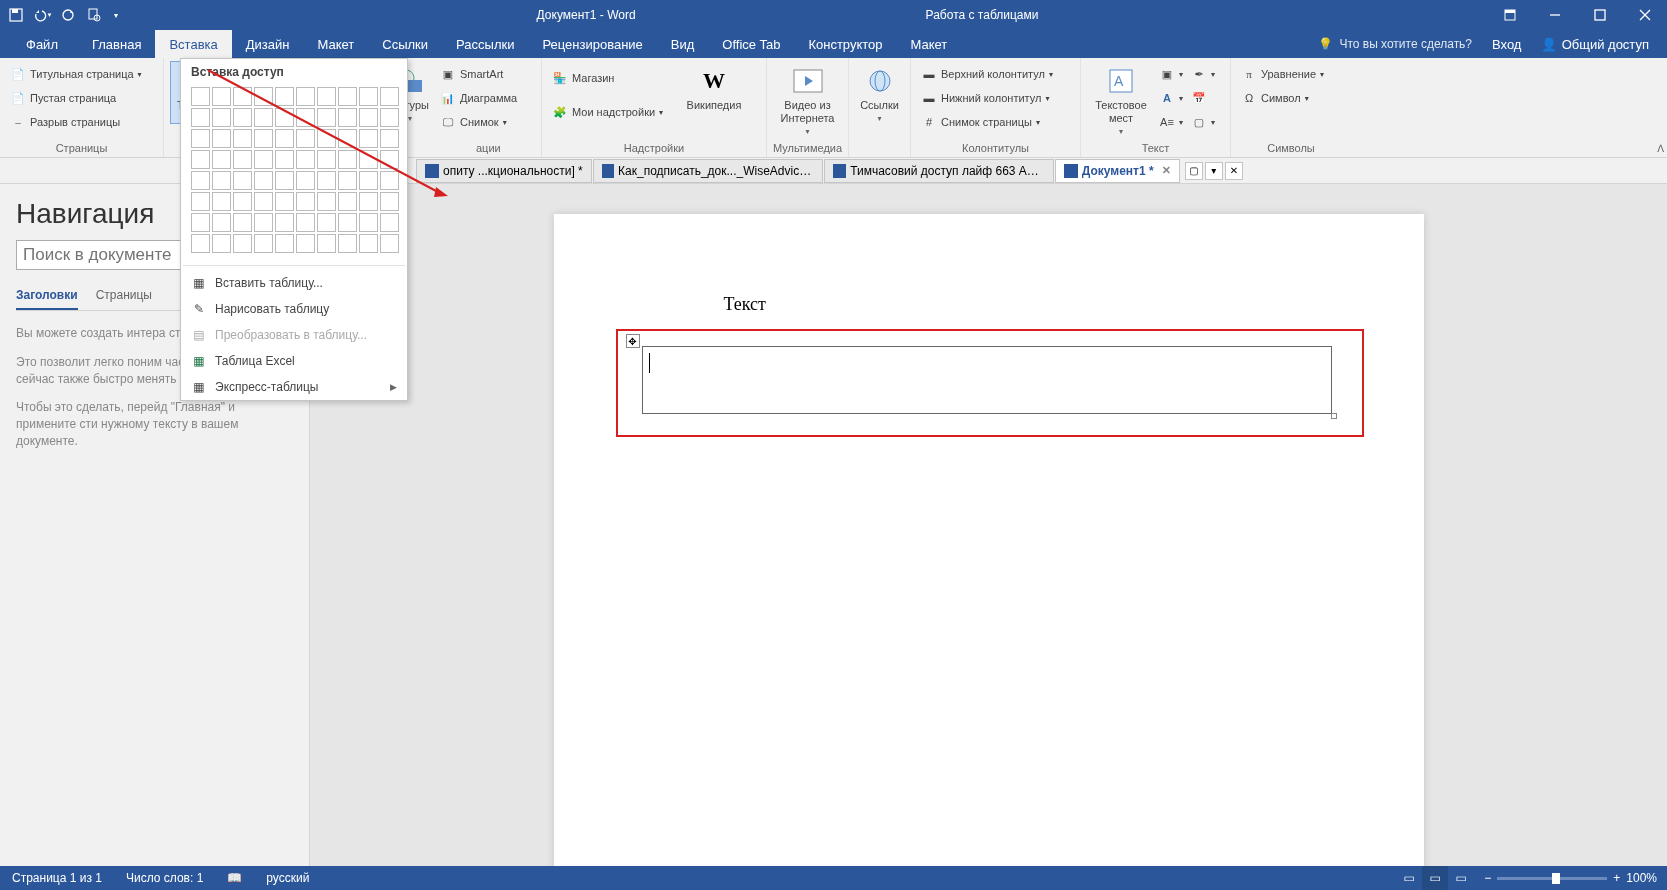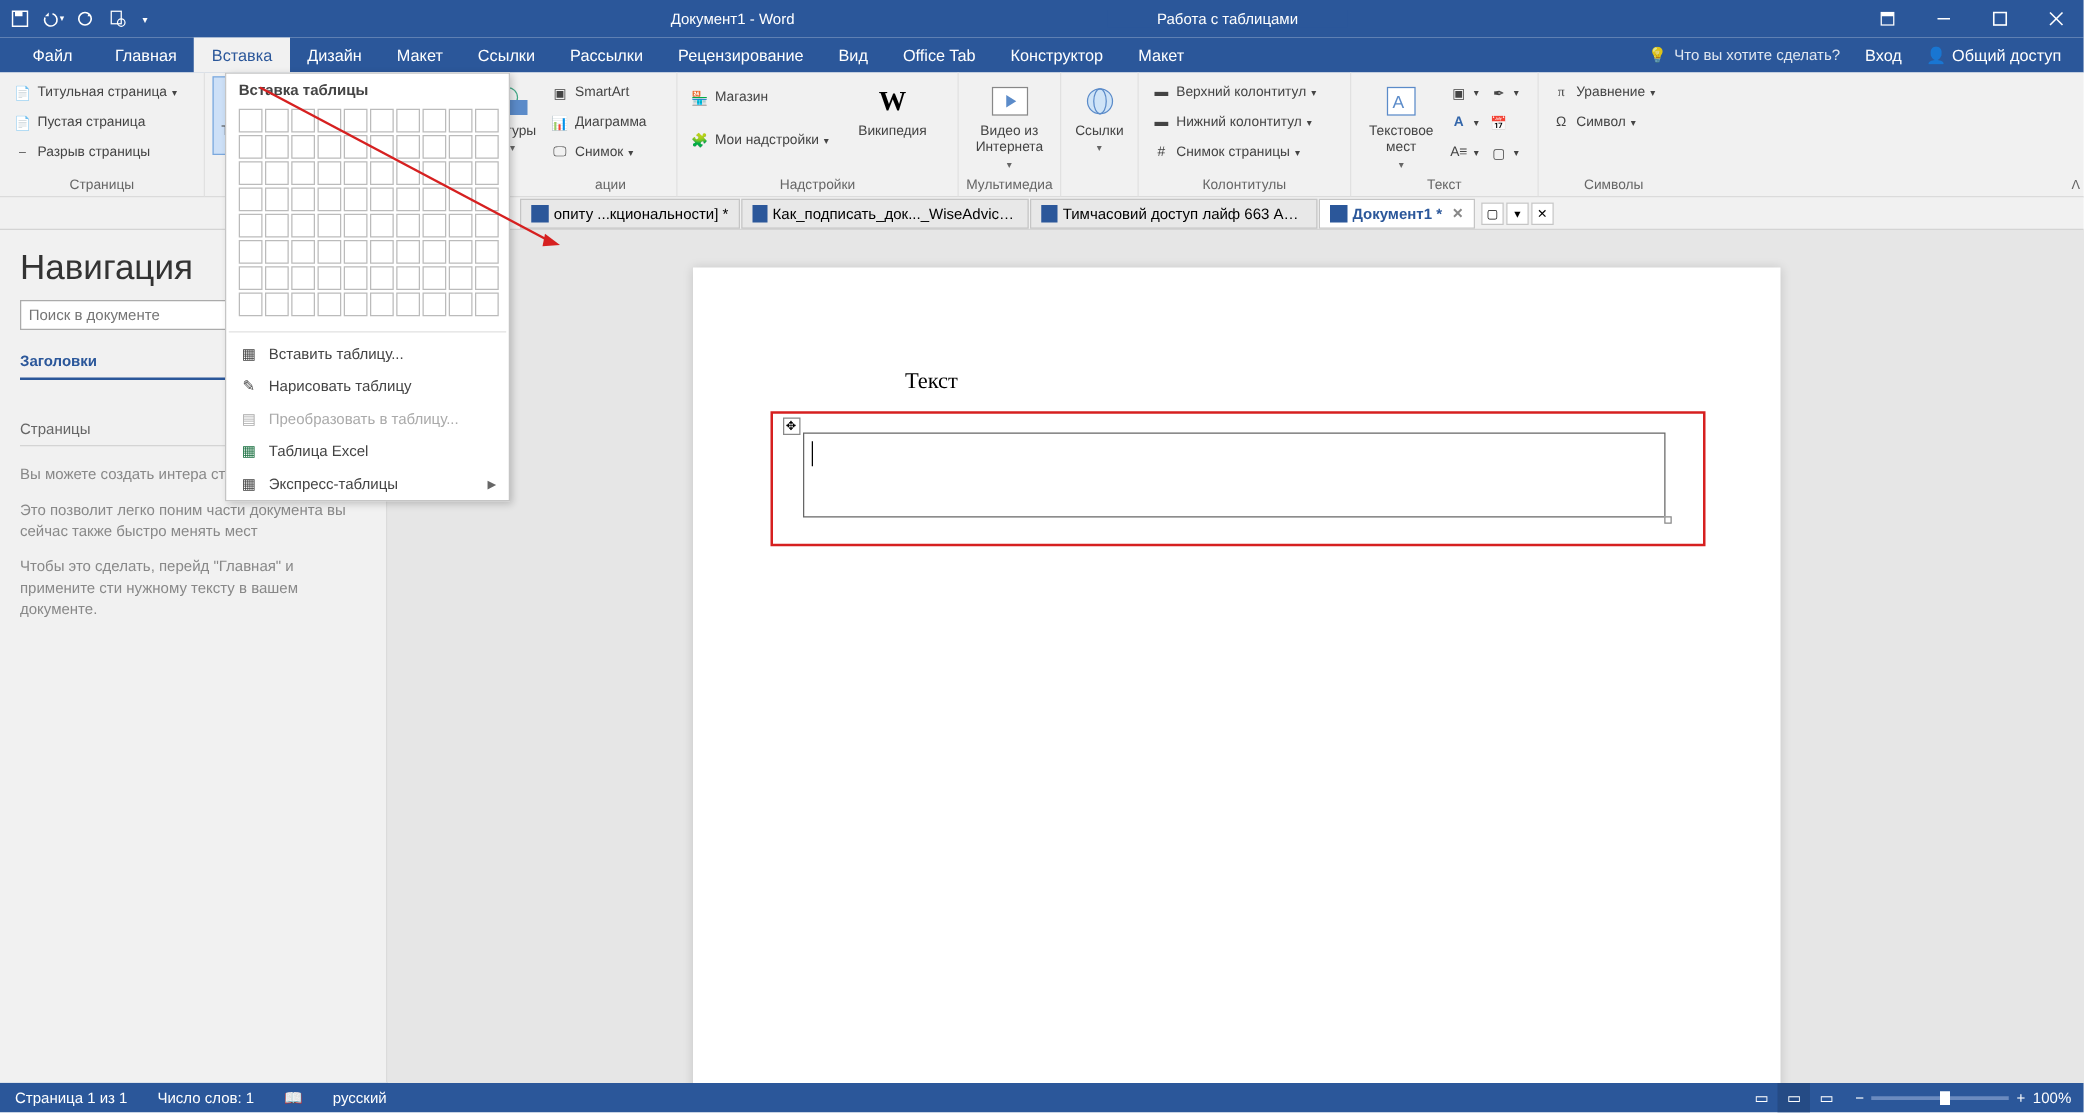--- a/index.html
+++ b/index.html
@@ -58,23 +58,23 @@
 .table-dropdown .td-item { display: flex; align-items: center; gap: 8px; padding: 5px 10px; font-size: 12px; color: #444; cursor: pointer; }
 .table-dropdown .td-item.disabled { color: #aaa; cursor: default; }
 .table-dropdown .td-item .arrow { margin-left: auto; font-size: 9px; color: #666; }
 .table-dropdown .td-item .item-icon { width: 16px; height: 16px; display:flex; align-items:center; justify-content:center; }
 
 
 .main { display: flex; height: calc(100vh - 30px - 28px - 100px - 26px - 24px); background: #f9f9f9; position: relative; }
 .nav-pane { width: 310px; background: #f1f1f1; border-right: 1px solid #d4d4d4; padding: 14px 16px; font-size: 12px; color: #444; }
 .nav-pane h2 { font-size: 28px; font-weight: 300; color: #333; margin-bottom: 10px; }
 .nav-search { position: relative; margin-bottom: 14px; }
-.nav-search input { width: 100%; padding: 4px 24px 4px 6px; border: 1px solid #ababab; font-size: 12px; }
+.nav-search input { width: 100%; padding: 4px 24px 4px 6px; border: 1px solid #ababab; font-size: 17px; }
 .nav-search .search-icon { position: absolute; right: 4px; top: 4px; color: #666; }
-.nav-pane .nav-tabs { display: flex; gap: 28px; border-bottom: 1px solid #d4d4d4; margin-bottom: 14px; flex-direction: column; }
+.nav-pane .nav-tabs { display: flex; gap: 18px; border-bottom: 1px solid #d4d4d4; margin-bottom: 14px; }
 .nav-pane .nav-tab { padding: 4px 0 6px; cursor: pointer; color: #666; }
 .nav-pane .nav-tab.active { color: #2b579a; border-bottom: 2px solid #2b579a; font-weight: 600; }
 .nav-pane p { margin-bottom: 12px; line-height: 1.4; color: #888; }
 
 .doc-area { flex: 1; background: #e6e6e6; overflow: auto; display: flex; justify-content: center; padding-top: 30px; }
 .page { width: 870px; min-height: 1100px; background: #fff; box-shadow: 0 0 8px rgba(0,0,0,0.15); padding: 80px 100px; position: relative; }
 .page .text-line { font-family: 'Times New Roman', serif; font-size: 18px; margin-left: 70px; margin-bottom: 8px; }
 .highlight-box { position: absolute; border: 2px solid #d62020; left: 62px; top: 115px; width: 748px; height: 108px; }
 .inserted-table { position: absolute; left: 88px; top: 132px; width: 690px; height: 68px; border: 1px solid #666; }
 .inserted-table .cursor { position: absolute; left: 6px; top: 6px; width: 1px; height: 20px; background: #000; }
@@ -440,21 +440,21 @@
   <div class="tab-controls">
     <div class="tc">▢</div>
     <div class="tc">▾</div>
     <div class="tc">✕</div>
   </div>
 </div>
 
 <div class="main">
 
   <div class="table-dropdown" style="top:-126px">
-    <div class="td-header">Вставка таблицы</div>
+    <div class="td-header">Вставка доступ</div>
     <div class="td-grid" id="td-grid">
         <div class="td-cell"></div>
         <div class="td-cell"></div>
         <div class="td-cell"></div>
         <div class="td-cell"></div>
         <div class="td-cell"></div>
         <div class="td-cell"></div>
         <div class="td-cell"></div>
         <div class="td-cell"></div>
         <div class="td-cell"></div>

